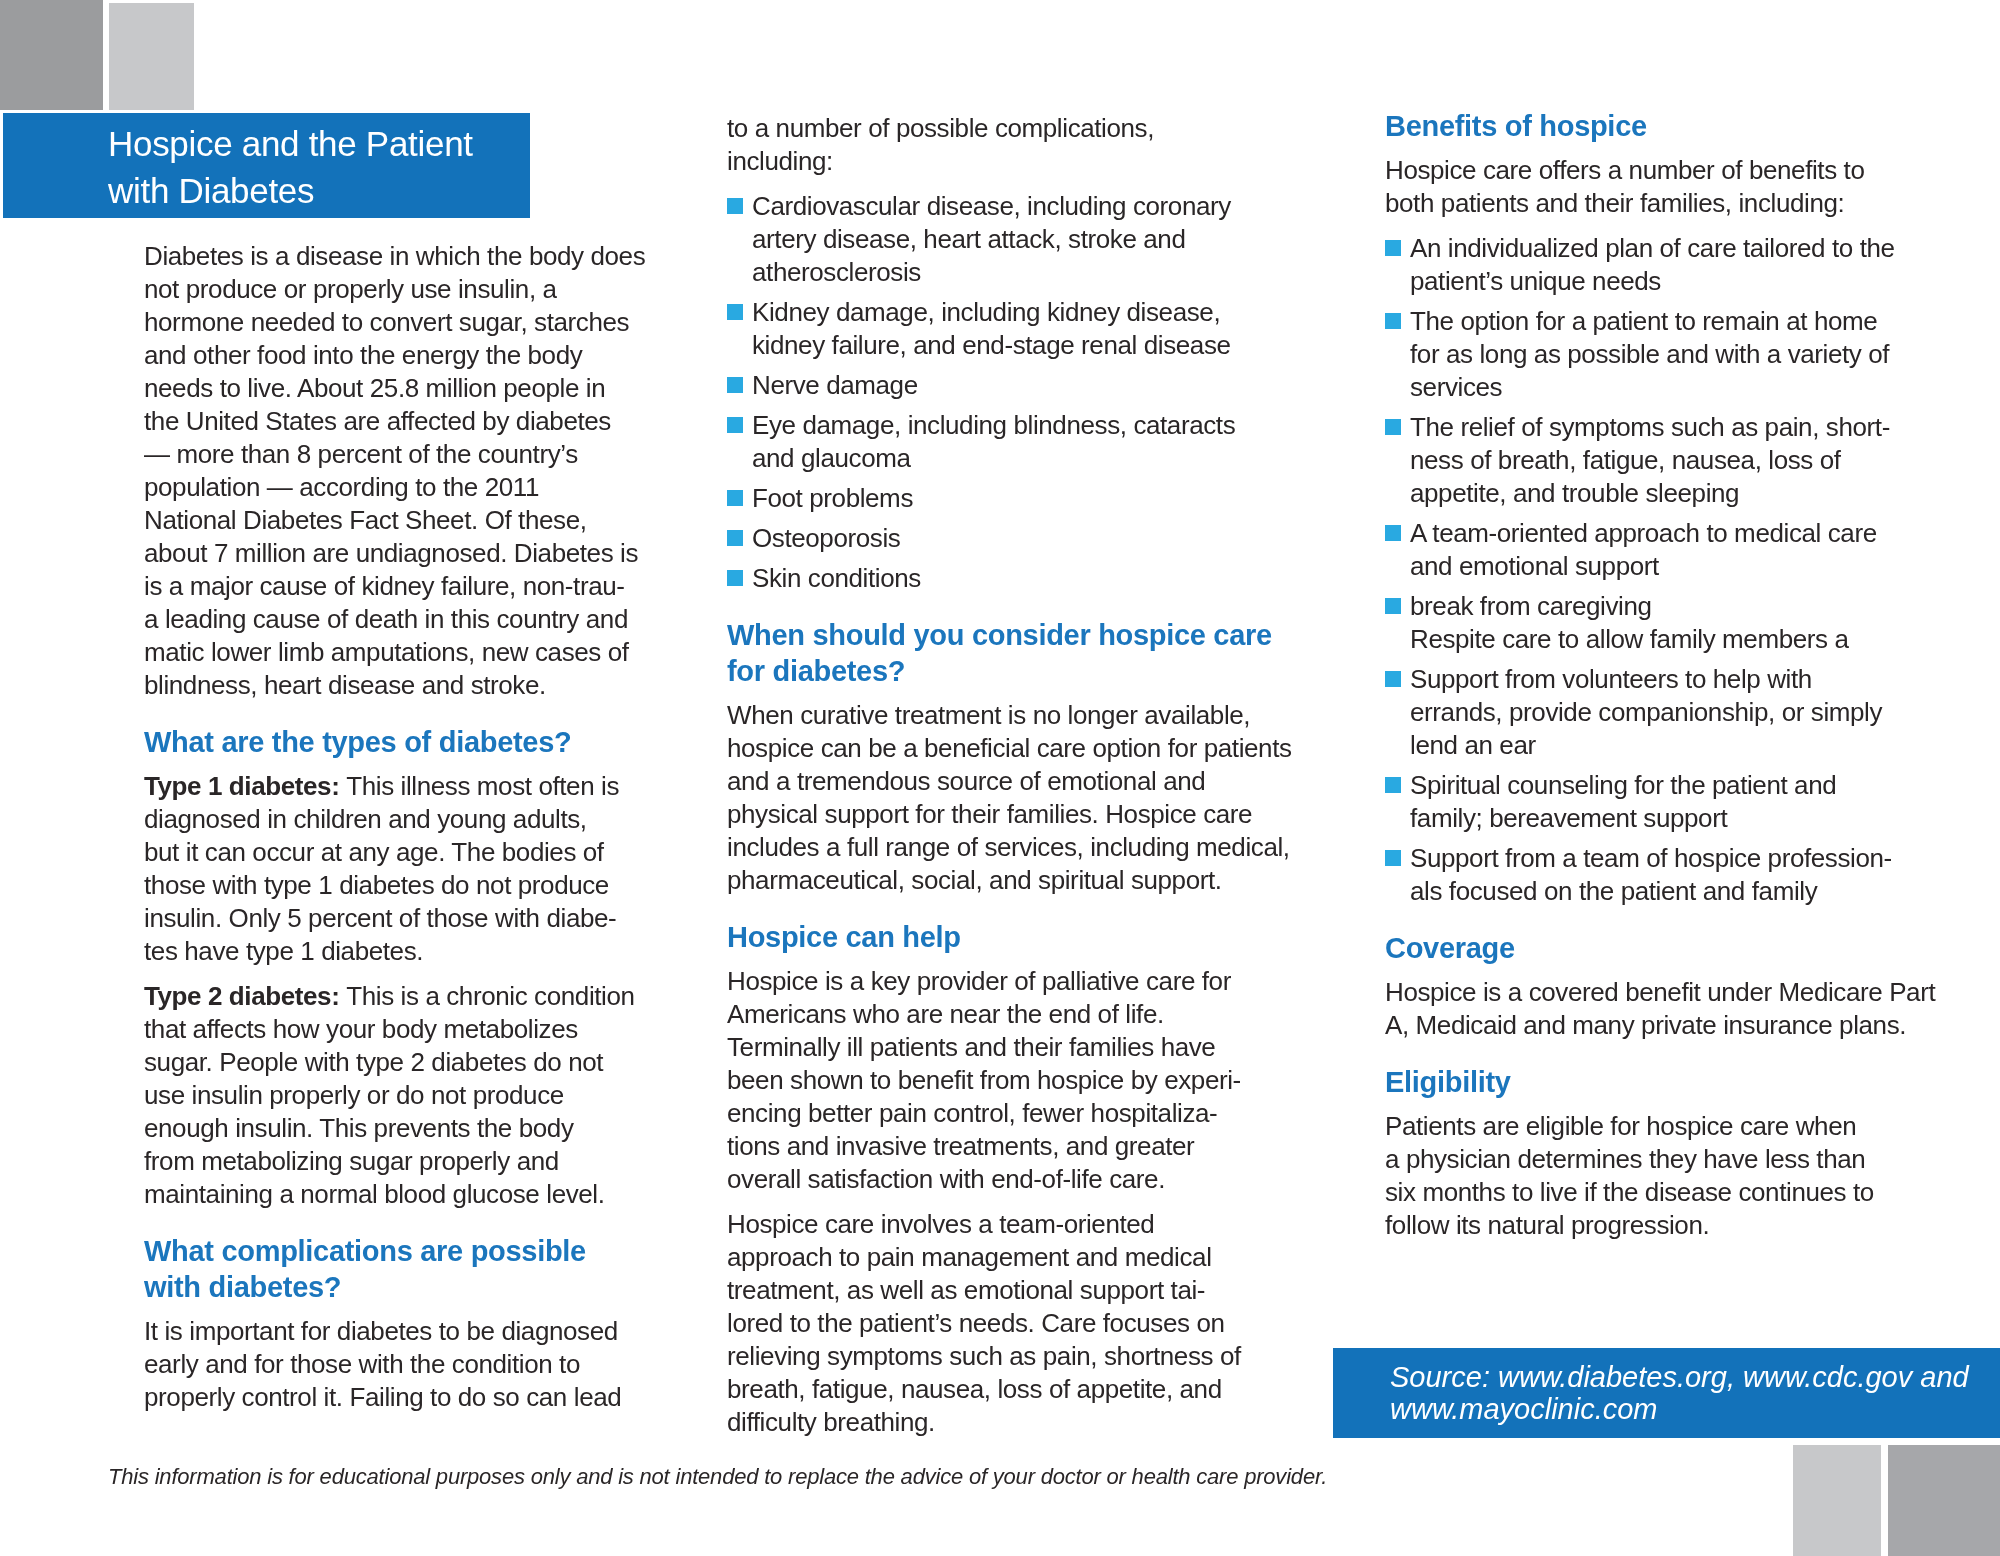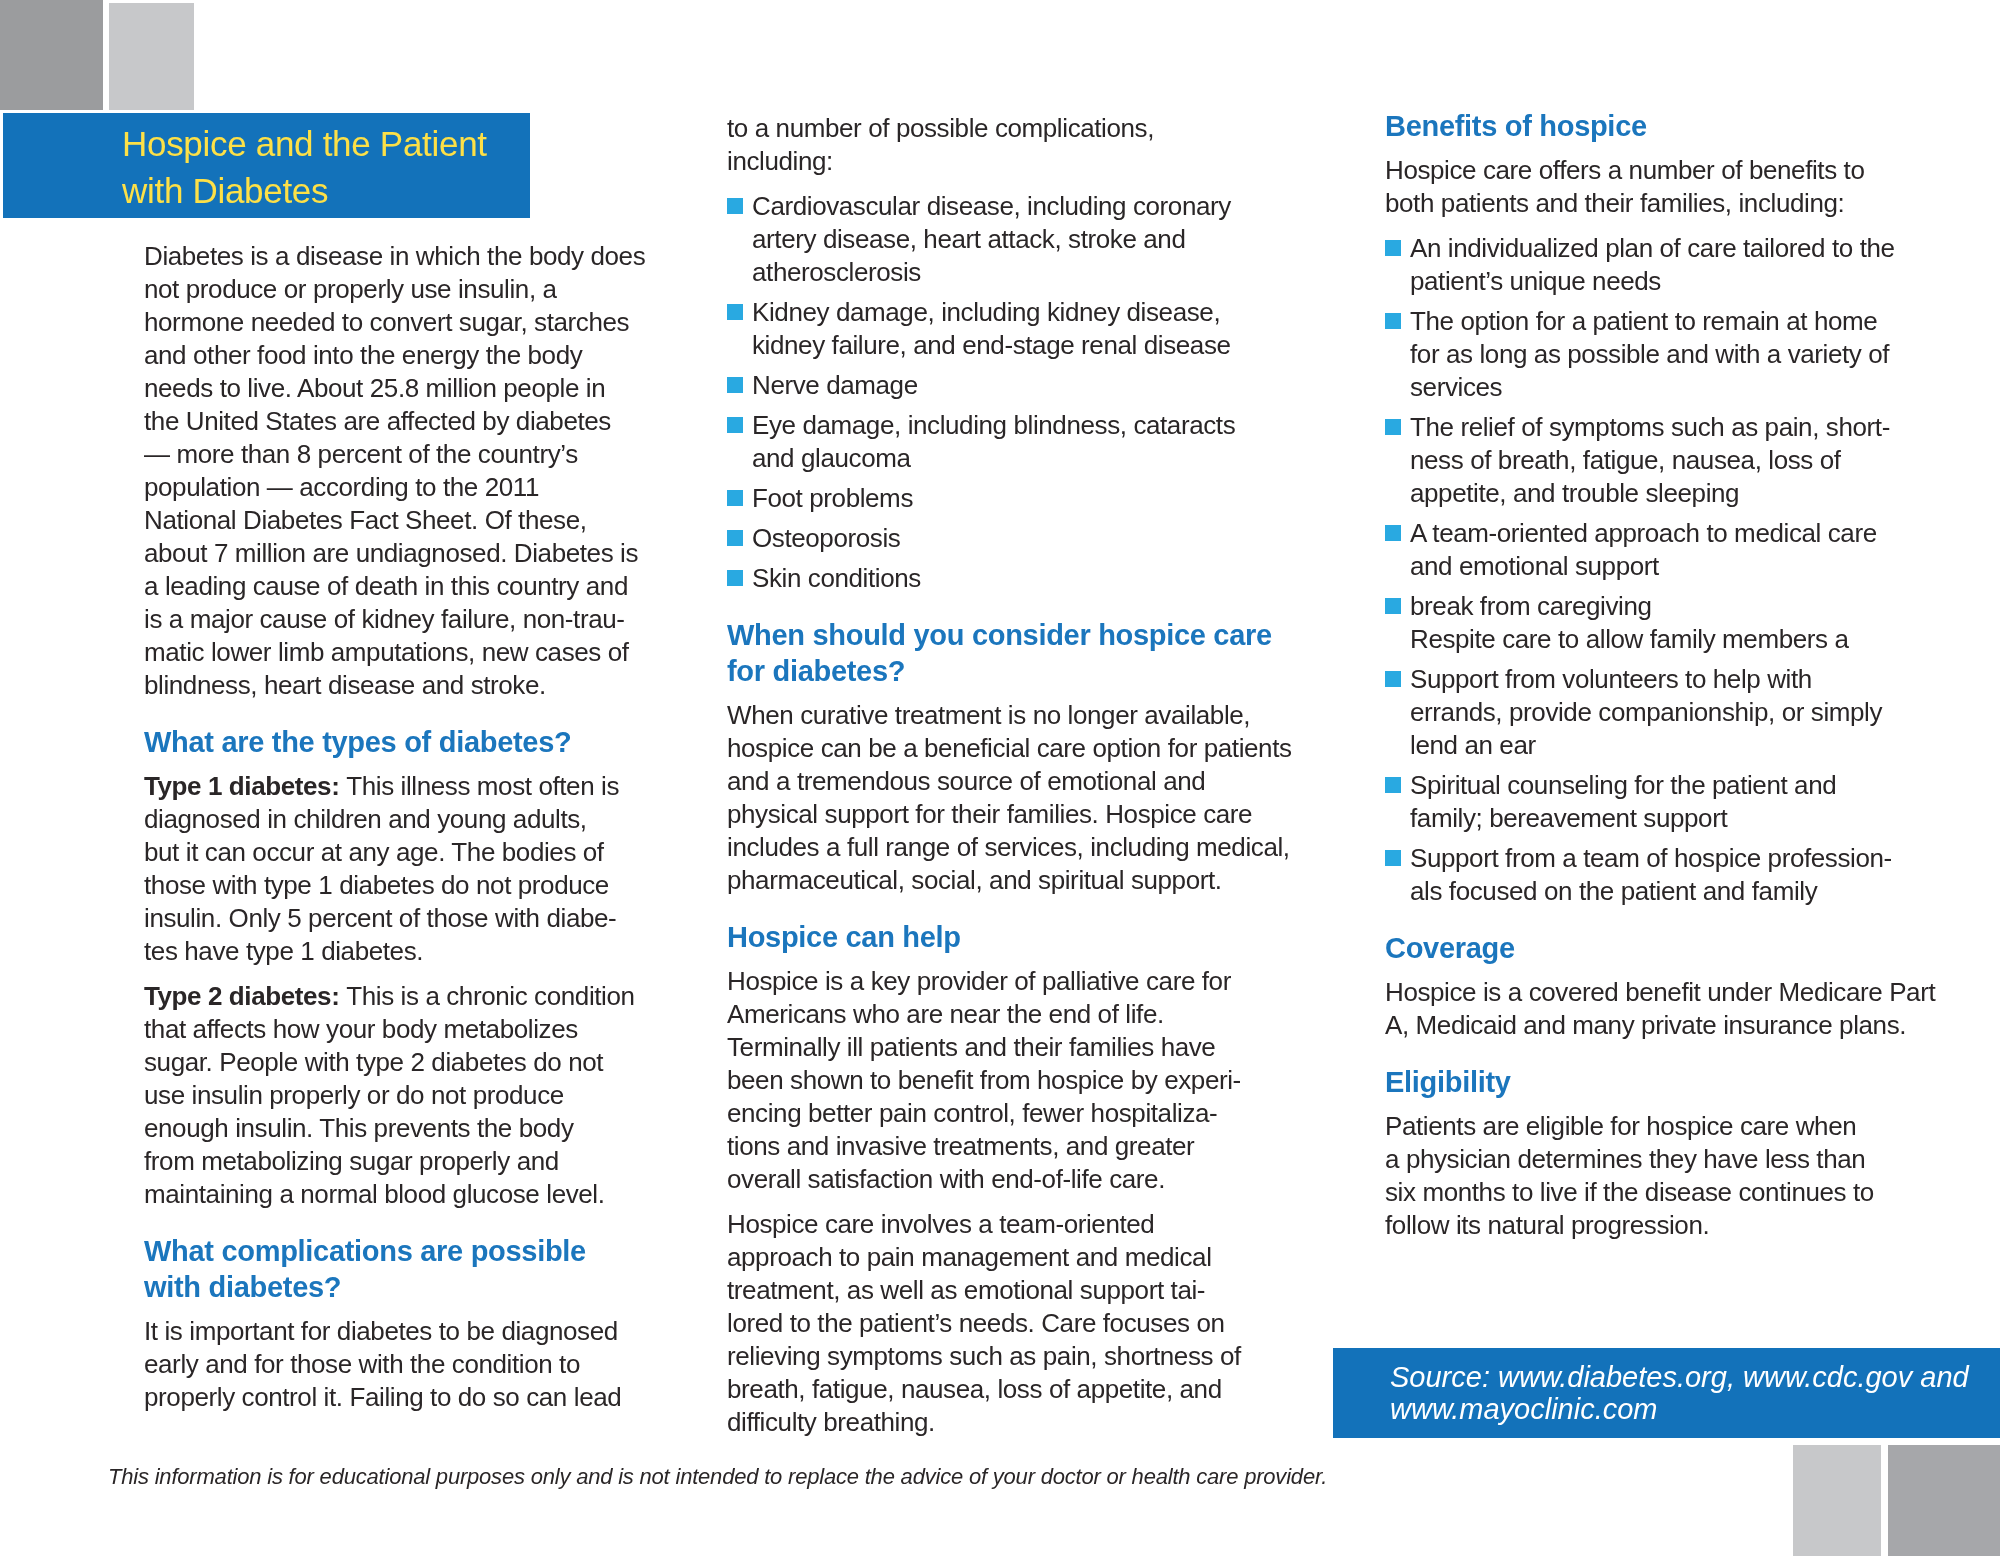--- a/index.html
+++ b/index.html
@@ -15,21 +15,21 @@
   .sq-tl-light { left:109px; top:3px;   width:85px;  height:107px; background:var(--gray-light,#c7c8ca); }
   .sq-br-light { left:1793px; top:1445px; width:88px;  height:111px; background:var(--gray-light,#c7c8ca); }
   .sq-br-dark  { left:1888px; top:1445px; width:112px; height:111px; background:var(--gray-mid,#a6a7aa); }
 
   
   .banner {
     position:absolute; left:3px; top:113px; width:527px; height:105px;
     background:var(--banner-blue,#1372ba);
   }
   .banner .title {
-    position:absolute; left:119px; top:7px; color:#fde047;
+    position:absolute; left:105px; top:7px; color:#ffffff;
     font-size:35px; line-height:47px; font-weight:400; letter-spacing:-0.3px;
     white-space:nowrap;
   }
 
   
   .col { position:absolute; }
   .col-1 { left:108px;  top:240px; width:478px;margin-left:36px; }
   .col-2 { left:727px;  top:112px; width:552px; }
   .col-3 { left:1385px; top:108px; width:550px; }
 
@@ -81,22 +81,22 @@
         <div class="line">Diabetes is a disease in which the body does</div>
         <div class="line">not produce or properly use insulin, a</div>
         <div class="line">hormone needed to convert sugar, starches</div>
         <div class="line">and other food into the energy the body</div>
         <div class="line">needs to live. About 25.8 million people in</div>
         <div class="line">the United States are affected by diabetes</div>
         <div class="line">— more than 8 percent of the country’s</div>
         <div class="line">population — according to the 2011</div>
         <div class="line">National Diabetes Fact Sheet. Of these,</div>
         <div class="line">about 7 million are undiagnosed. Diabetes is</div>
+        <div class="line">is a major cause of kidney failure, non-trau-</div>
         <div class="line">a leading cause of death in this country and</div>
-        <div class="line">is a major cause of kidney failure, non-trau-</div>
         <div class="line">matic lower limb amputations, new cases of</div>
         <div class="line">blindness, heart disease and stroke.</div>
       </div>
       <div class="heading">
         <div class="line">What are the types of diabetes?</div>
       </div>
       <div class="para">
         <div class="line"><strong>Type 1 diabetes: </strong>This illness most often is</div>
         <div class="line">diagnosed in children and young adults,</div>
         <div class="line">but it can occur at any age. The bodies of</div>

